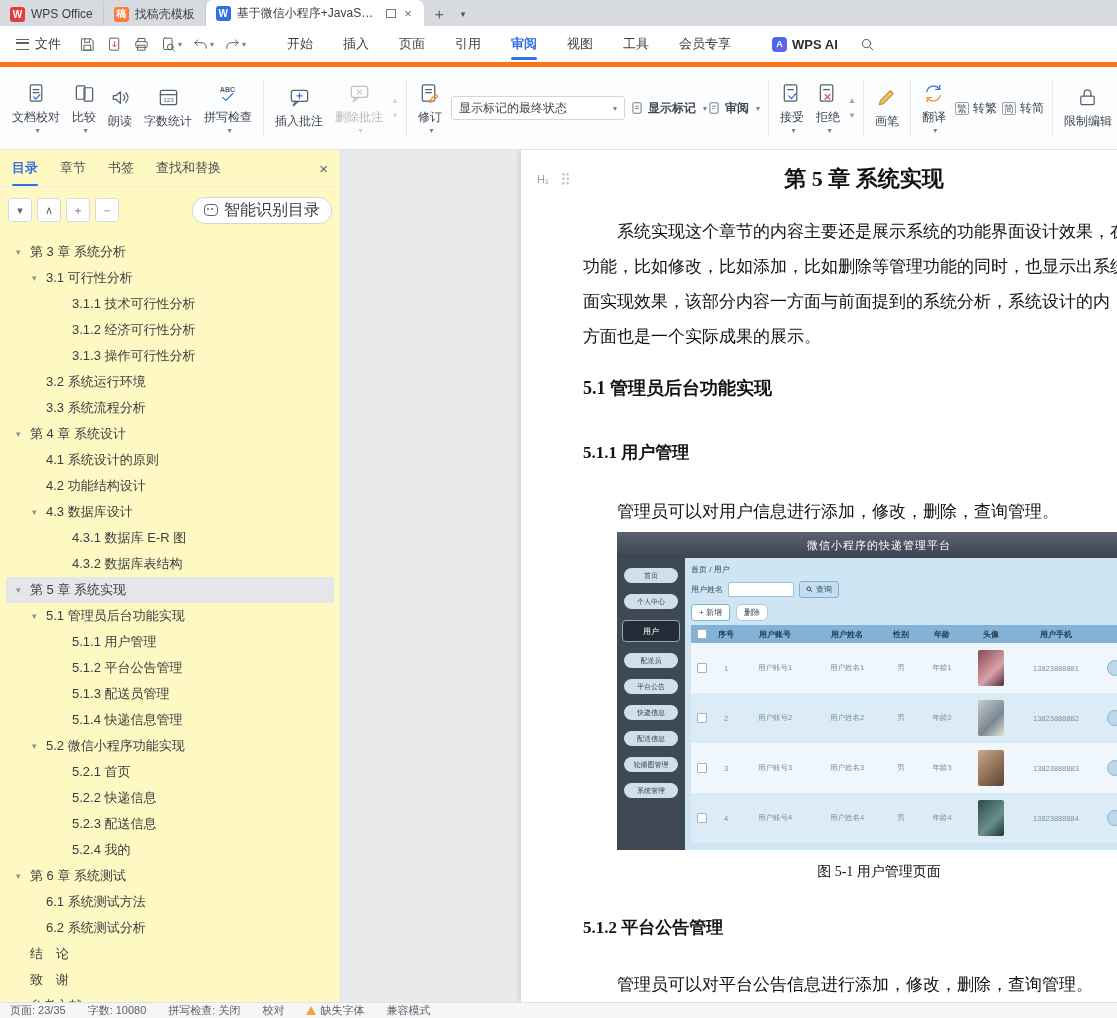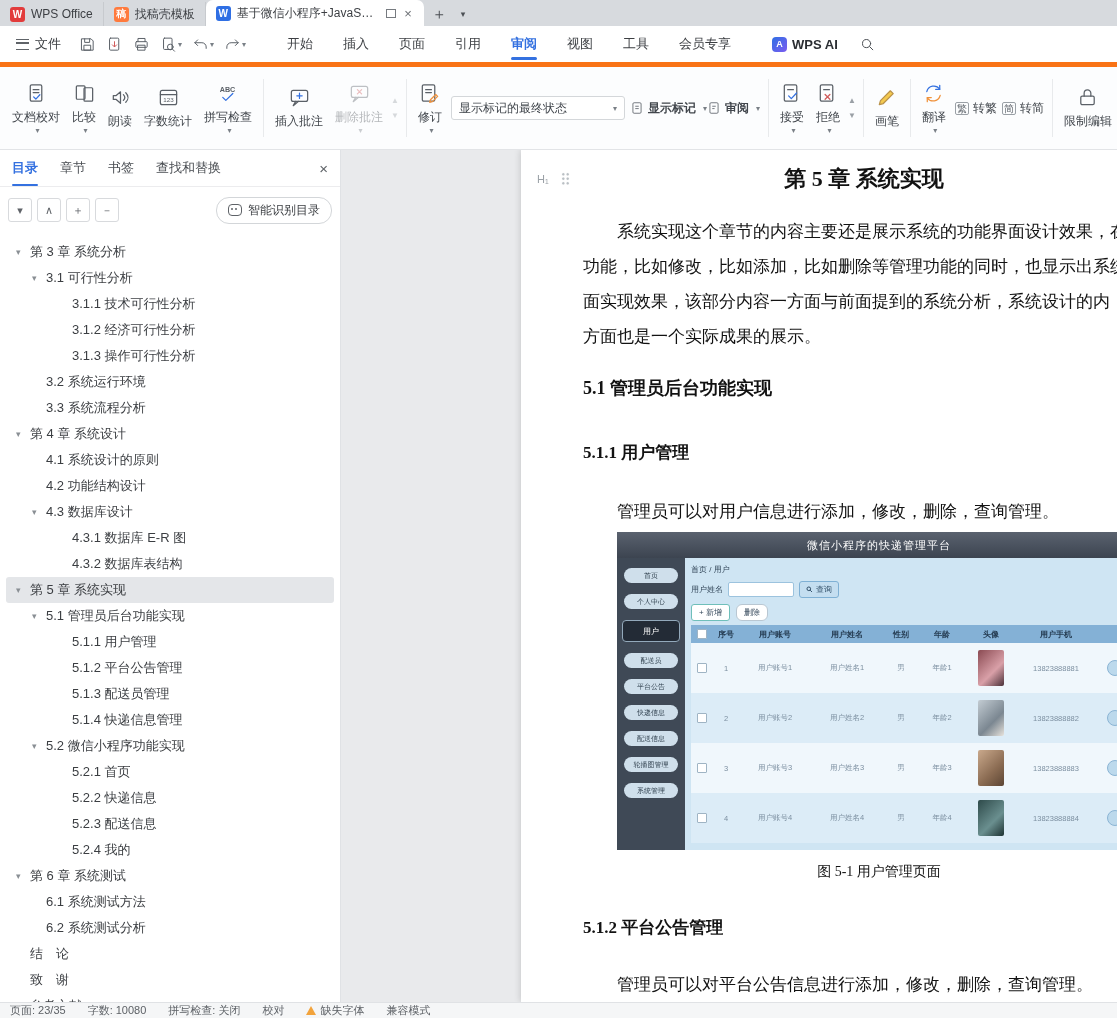--- a/index.html
+++ b/index.html
@@ -57,31 +57,31 @@
   .rsmall svg{width:14px;height:14px;fill:none;stroke:#5a6067;stroke-width:1.4;}
   .rchar{font-size:10px;color:#5a6067;border:1px solid #9aa0a6;border-radius:2px;padding:0 1px;line-height:11px;}
   .rtinycol{display:flex;flex-direction:column;gap:7px;margin:0 2px;}
   .rtiny{font-size:8px;color:#9aa0a6;line-height:8px;text-align:center;}
   .disabled{opacity:.38;}
 
   
   .main{flex:1;display:flex;min-height:0;}
 
   
-  .sidebar{width:340px;flex:0 0 340px;background:#ffffff;border-right:1px solid #e0e2e5;display:flex;flex-direction:column;min-height:0;}
+  .sidebar{width:340px;flex:0 0 340px;background:#fef9c3;border-right:1px solid #e0e2e5;display:flex;flex-direction:column;min-height:0;}
   .stabs{display:flex;align-items:center;height:36px;flex:0 0 36px;padding:0 12px;gap:22px;border-bottom:1px solid #ececee;font-size:13px;color:#4a4e53;}
   .stab{position:relative;height:36px;display:flex;align-items:center;}
   .stab.active{color:#3471e0;font-weight:bold;}
   .stab.active::after{content:"";position:absolute;left:0;right:0;bottom:0;height:2.5px;background:#3471e0;border-radius:2px;}
   .sclose{margin-left:auto;color:#5f6368;font-size:15px;}
   .stools{display:flex;align-items:center;height:46px;flex:0 0 46px;padding:0 8px;gap:5px;}
   .sbtn{width:22px;height:22px;border:1px solid #d8dadd;border-radius:3px;display:flex;align-items:center;justify-content:center;
     font-size:11px;color:#5f6368;background:#fff;}
   .smart{margin-left:auto;height:25px;border:1px solid #d3d6d9;border-radius:13px;display:flex;align-items:center;gap:6px;
-    padding:0 11px;font-size:12px;color:#3b3e42;background:#fff;}
+    padding:0 11px;font-size:16px;color:#3b3e42;background:#fff;}
   .smart-ic{width:12px;height:10px;border:1.4px solid #5f6368;border-radius:4px;position:relative;}
   .smart-ic::after{content:"";position:absolute;left:2px;top:2.5px;width:2px;height:2px;background:#5f6368;border-radius:50%;box-shadow:4px 0 0 #5f6368;}
   #toctree{flex:1;overflow:hidden;padding-top:6px;}
   .titem{height:26px;display:flex;align-items:center;margin:0 6px;border-radius:3px;font-size:13px;color:#3b3e42;white-space:nowrap;}
   .titem.lvl0{padding-left:10px;}
   .titem.lvl1{padding-left:26px;}
   .titem.lvl2{padding-left:52px;}
   .titem.sel{background:#e4e6e9;}
   .tarrow{width:14px;flex:0 0 14px;font-size:9px;color:#8a8f94;}
 

